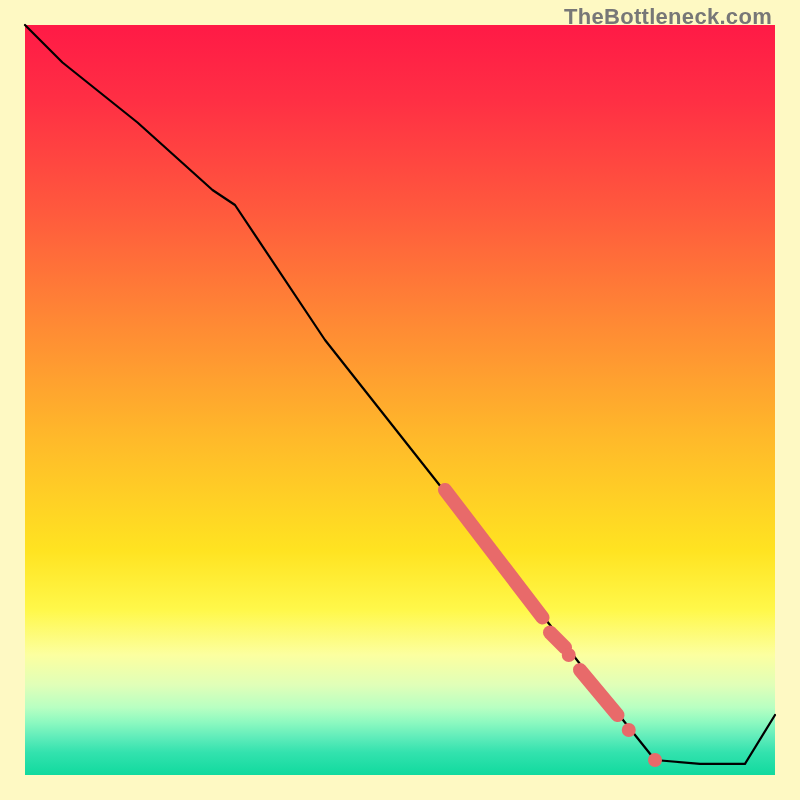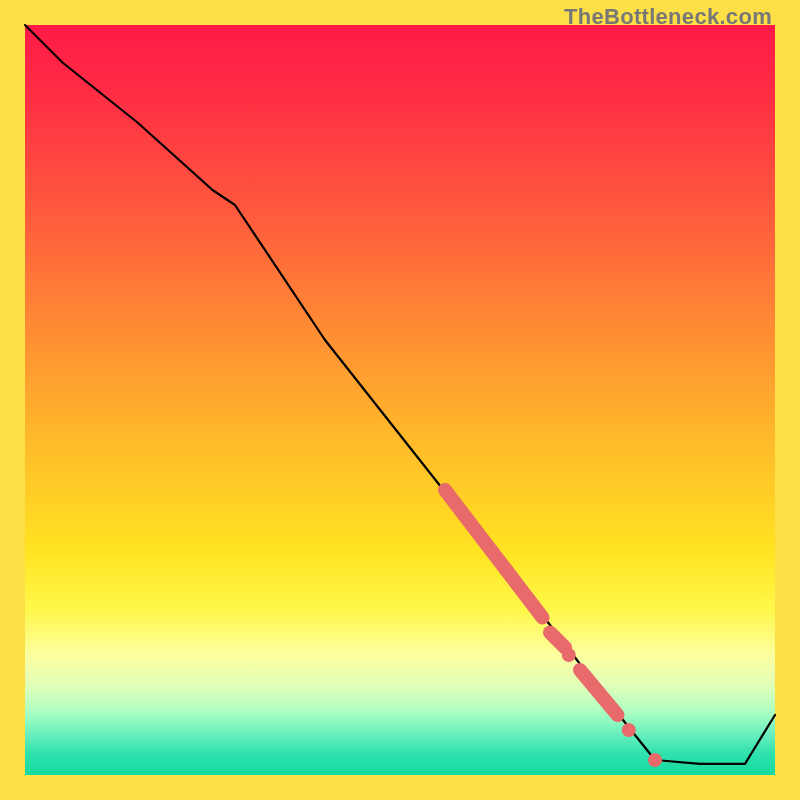--- a/index.html
+++ b/index.html
@@ -10,21 +10,21 @@
     overflow: hidden;
     background: #000;
     font-family: Arial, Helvetica, sans-serif;
   }
   .frame {
     position: absolute;
     left: 0;
     top: 0;
     width: 800px;
     height: 800px;
-    background: #fde047;
+    background: #fef9c3;
   }
   .plot {
     position: absolute;
     left: 25px;
     top: 25px;
     width: 750px;
     height: 750px;
     
     background: linear-gradient(
       to bottom,

